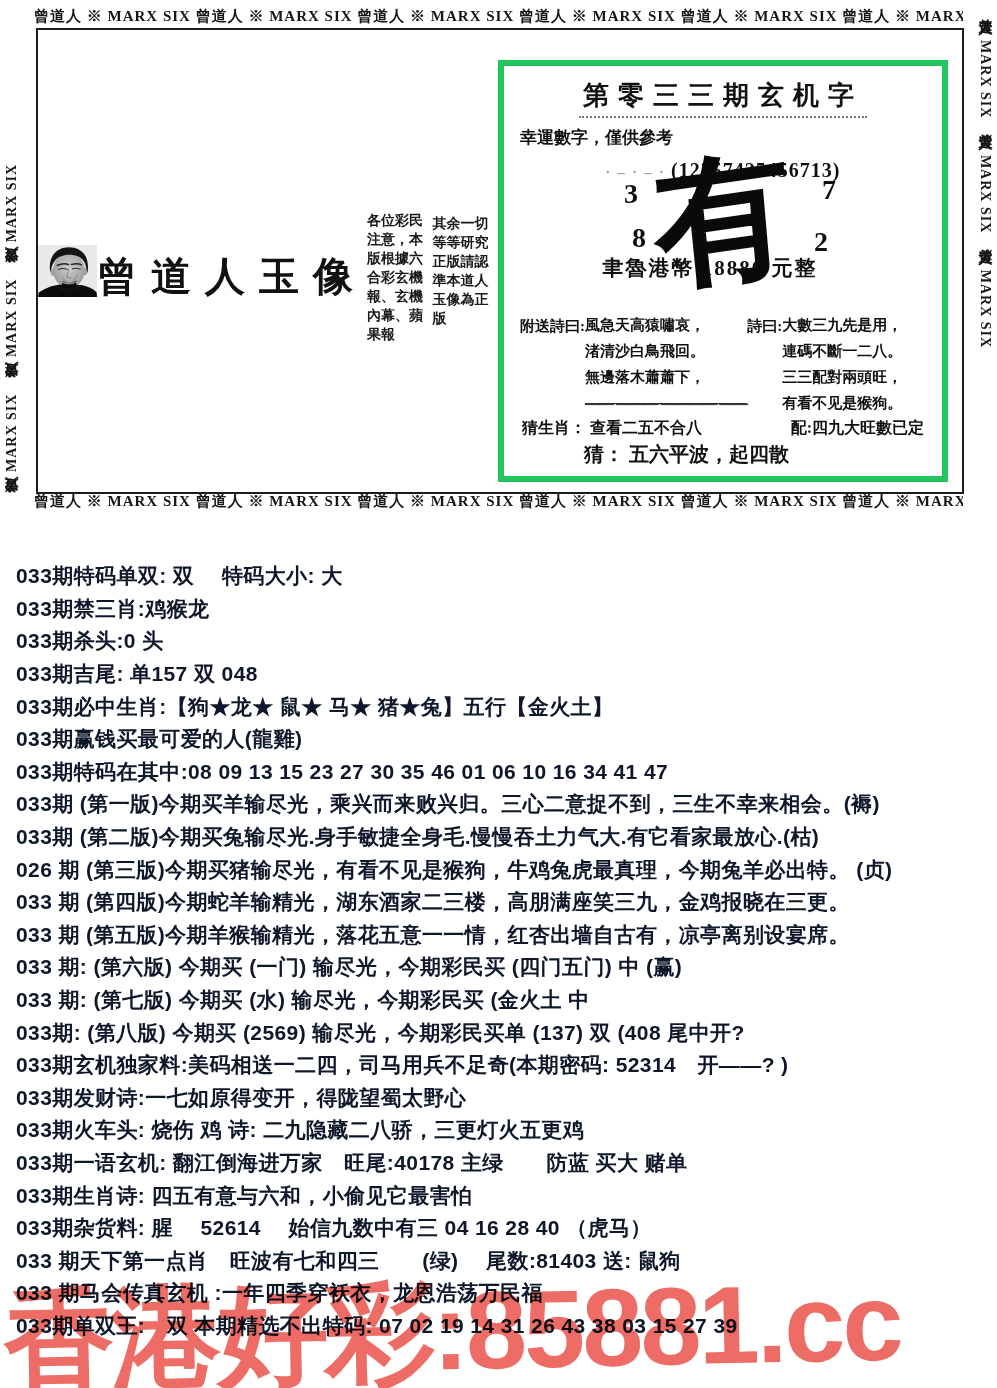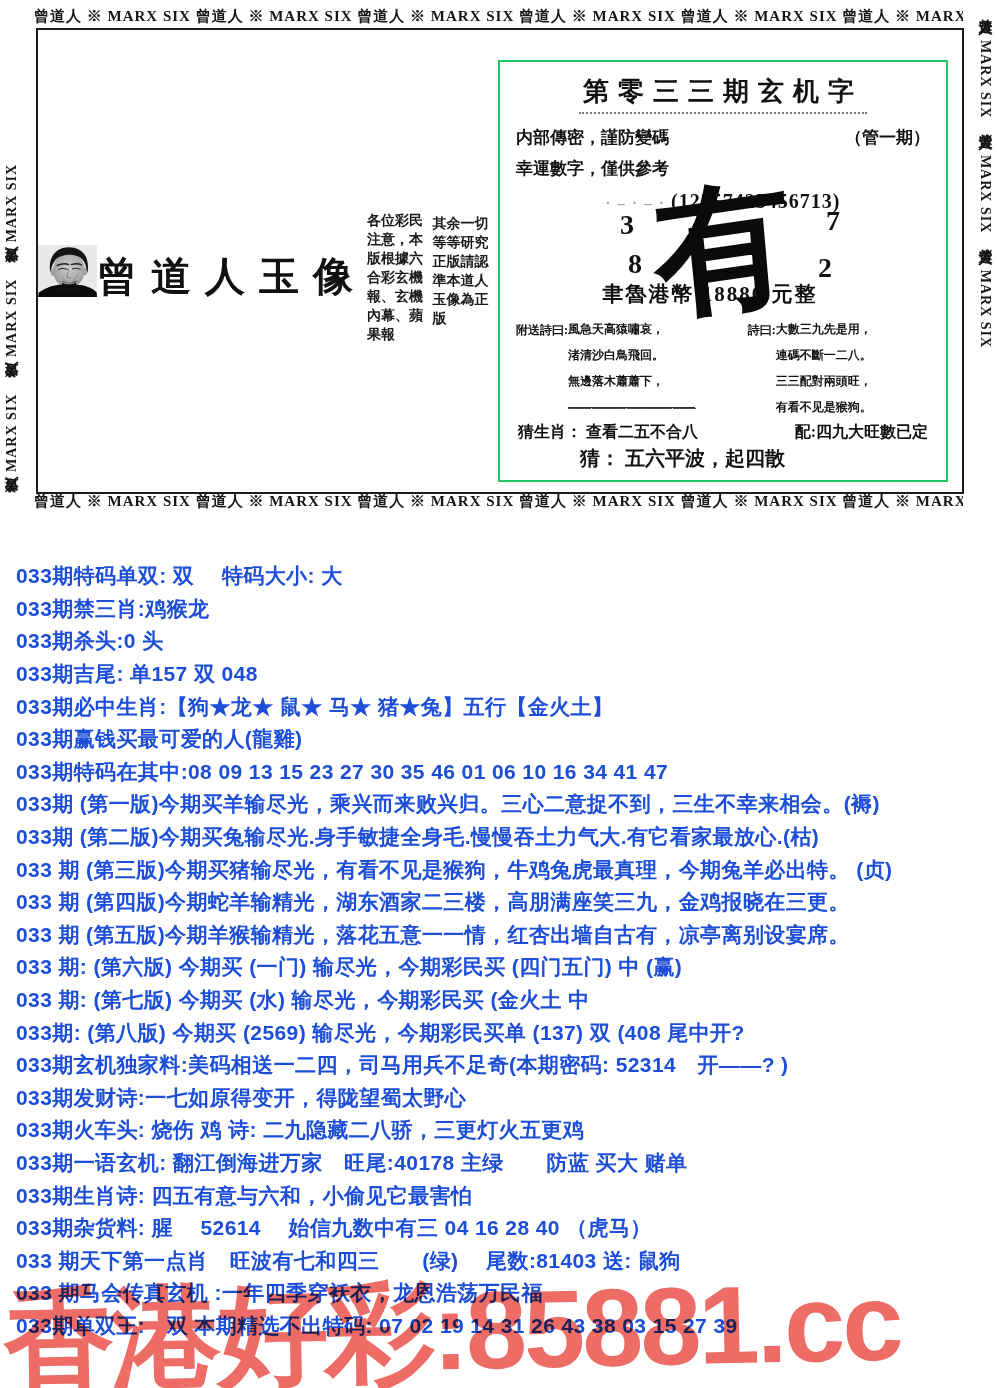--- a/index.html
+++ b/index.html
@@ -21,51 +21,51 @@
   .card{position:absolute;top:28px;left:36px;width:924px;height:462px;border:2px solid #1c1c1c;
         display:flex;background:#fff;}
   .portrait-block{width:460px;display:flex;align-items:center;padding-top:20px;}
   .portrait{width:372px;height:326px;filter:grayscale(1) contrast(1.06);}
   .caption{margin-top:10px;font-family:"Liberation Serif",serif;font-weight:700;font-size:40px;
            letter-spacing:14px;color:#111;white-space:nowrap;}
   .note{width:412px;font-family:"Liberation Serif",serif;font-weight:600;font-size:14px;
         line-height:19px;color:#1a1a1a;}
   .note.first{margin-top:12px;}
 
-  .panel{margin:30px 14px 10px auto;width:440px;border:2px solid #22c55e;padding:12px 16px 8px;
+  .panel{margin:30px 14px 10px auto;width:440px;border:6px solid #22c55e;padding:12px 16px 8px;
          font-family:"Liberation Serif",serif;color:#111;display:flex;flex-direction:column;}
   .panel-title{align-self:center;font-size:26px;font-weight:700;letter-spacing:9px;
                border-bottom:2px dotted #777;padding:0 4px 3px;white-space:nowrap;}
   .panel-row{display:flex;justify-content:space-between;font-size:17px;font-weight:700;margin-top:12px;}
   .panel-row2{font-size:17px;font-weight:700;margin-top:8px;}
   .lucky-numbers{margin-top:10px;text-align:center;font-size:20px;font-weight:700;letter-spacing:1px;}
   .lucky-numbers::before{content:"· – ·  – · ";color:#999;font-size:14px;letter-spacing:2px;}
   .char-area{position:relative;height:166px;margin:0 18px;}
   .corner{position:absolute;font-size:28px;font-weight:700;}
   .corner.tl{left:86px;top:-4px;}
   .corner.tr{right:72px;top:-8px;}
   .corner.bl{left:94px;bottom:0px;}
   .corner.br{right:80px;bottom:-4px;}
   .big-char{position:absolute;left:50%;top:52%;transform:translate(-50%,-50%) rotate(-8deg) skewX(-3deg);
             font-family:"DejaVu Serif",serif;font-size:138px;font-weight:700;color:#0a0a0a;line-height:1;}
   .prize{text-align:center;padding-right:26px;font-size:21px;font-weight:700;letter-spacing:2px;margin-top:0;}
-  .poems{display:flex;margin-top:8px;font-size:12px;font-weight:700;line-height:26px;}
+  .poems{display:flex;margin-top:30px;font-size:15px;font-weight:700;line-height:26px;}
   .poem-col{display:flex;}
   .poem-col.left{width:56%;}
   .poem-col.rightc{flex:1;}
   .poem-label{white-space:nowrap;padding-top:1px;}
   .poem-line{white-space:nowrap;}
   .poem-line.struck{text-decoration:line-through;color:#2e2e2e;letter-spacing:-1px;}
   .guess-row{display:flex;justify-content:space-between;font-size:16px;font-weight:700;margin-top:2px;padding:0 2px;}
   .guess-row2{font-size:20px;font-weight:700;padding-left:64px;margin-top:2px;}
 
   
   .body-lines{position:absolute;top:560px;left:16px;right:4px;}
   .bline{height:32.6px;display:flex;align-items:center;font-size:21px;font-weight:600;
-         letter-spacing:0.4px;white-space:nowrap;color:#1d4ed8;}
+         letter-spacing:0.4px;white-space:nowrap;color:#0f172a;}
 
   
   .watermark{position:absolute;top:1258px;left:4px;font-size:110px;font-weight:700;
              font-family:"Liberation Sans",sans-serif;letter-spacing:-3px;opacity:0.78;
              transform:rotate(-1.2deg);white-space:nowrap;mix-blend-mode:multiply;z-index:6;pointer-events:none;}
 </style>
 </head>
 <body>
 
 <div class="page">
@@ -110,24 +110,20 @@
         <path d="M140,260 q58,26 118,0 l9,26 q-68,24 -136,0 Z" fill="#161616"></path>
         <rect width="375" height="330" filter="url(#noise)" opacity="0.4"></rect>
       </svg>
       <div class="caption">曾道人玉像</div>
       <div class="note first">各位彩民注意，本版根據六合彩玄機報、玄機內幕、蘋果報</div>
       <div class="note">其余一切等等研究正版請認準本道人玉像為正版</div>
     </div>
 
     <div class="panel">
       <div class="panel-title">第零三三期玄机字</div>
-      <div class="panel-row">
-        <span>内部傳密，謹防變碼</span>
-        <span>（管一期）</span>
-      </div>
       <div class="panel-row2">幸運數字，僅供參考</div>
       <div class="lucky-numbers">(12357425456713)</div>
 
       <div class="char-area">
         <span class="corner tl">3</span>
         <span class="corner tr">7</span>
         <span class="corner bl">8</span>
         <span class="corner br">2</span>
         <span class="big-char">有</span>
       </div>
@@ -166,21 +162,21 @@
   <div class="body-lines" id="body-lines">
       <div class="bline">033期特码单双: 双　 特码大小: 大</div>
       <div class="bline">033期禁三肖:鸡猴龙</div>
       <div class="bline">033期杀头:0 头</div>
       <div class="bline">033期吉尾: 单157 双 048</div>
       <div class="bline">033期必中生肖:【狗★龙★ 鼠★ 马★ 猪★兔】五行【金火土】</div>
       <div class="bline">033期赢钱买最可爱的人(龍雞)</div>
       <div class="bline">033期特码在其中:08 09 13 15 23 27 30 35 46 01 06 10 16 34 41 47</div>
       <div class="bline">033期 (第一版)今期买羊输尽光，乘兴而来败兴归。三心二意捉不到，三生不幸来相会。(褥)</div>
       <div class="bline">033期 (第二版)今期买兔输尽光.身手敏捷全身毛.慢慢吞土力气大.有它看家最放心.(枯)</div>
-      <div class="bline">033 期 (第三版)今期买猪输尽光，有看不见是猴狗，牛鸡兔虎最真理，今期兔羊必出特。 (贞)</div>
+      <div class="bline">026 期 (第三版)今期买猪输尽光，有看不见是猴狗，牛鸡兔虎最真理，今期兔羊必出特。 (贞)</div>
       <div class="bline">033 期 (第四版)今期蛇羊输精光，湖东酒家二三楼，高朋满座笑三九，金鸡报晓在三更。</div>
       <div class="bline">033 期 (第五版)今期羊猴输精光，落花五意一一情，红杏出墙自古有，凉亭离别设宴席。</div>
       <div class="bline">033 期: (第六版) 今期买 (一门) 输尽光，今期彩民买 (四门五门) 中 (赢)</div>
       <div class="bline">033 期: (第七版) 今期买 (水) 输尽光，今期彩民买 (金火土 中</div>
       <div class="bline">033期: (第八版) 今期买 (2569) 输尽光，今期彩民买单 (137) 双 (408 尾中开?</div>
       <div class="bline">033期玄机独家料:美码相送一二四，司马用兵不足奇(本期密码: 52314　开——? )</div>
       <div class="bline">033期发财诗:一七如原得变开，得陇望蜀太野心</div>
       <div class="bline">033期火车头: 烧伤 鸡 诗: 二九隐藏二八骄，三更灯火五更鸡</div>
       <div class="bline">033期一语玄机: 翻江倒海进万家　旺尾:40178 主绿　　防蓝  买大  赌单</div>
       <div class="bline">033期生肖诗: 四五有意与六和，小偷见它最害怕</div>

